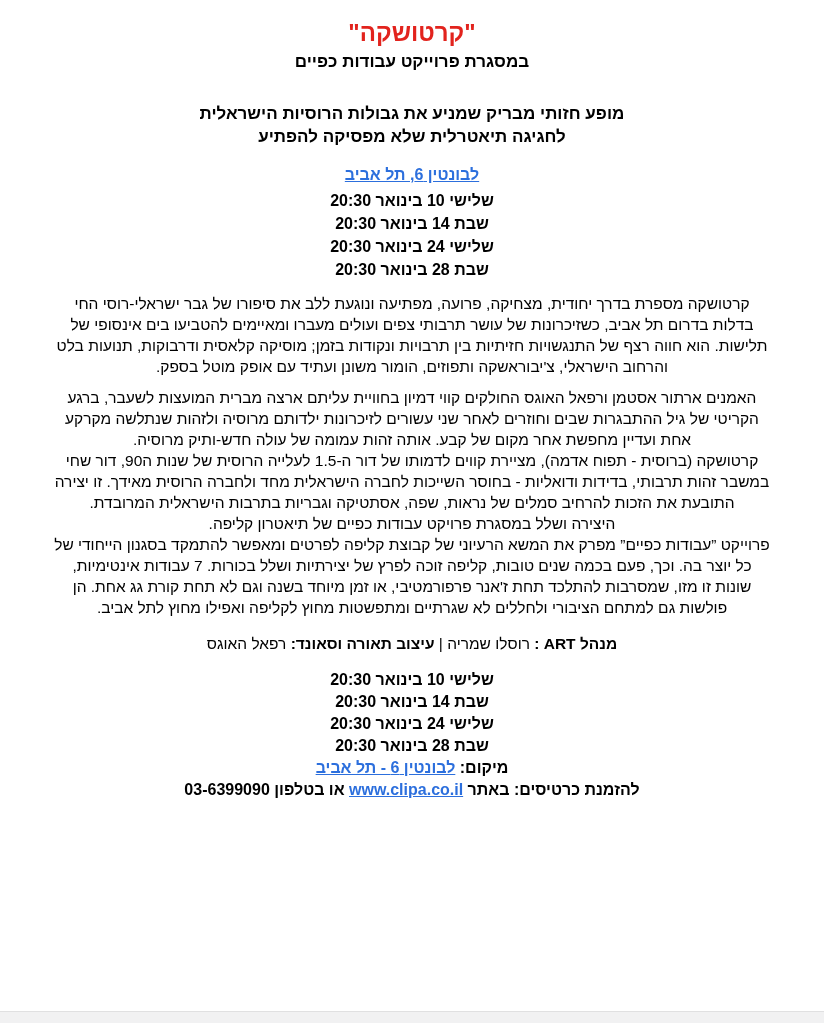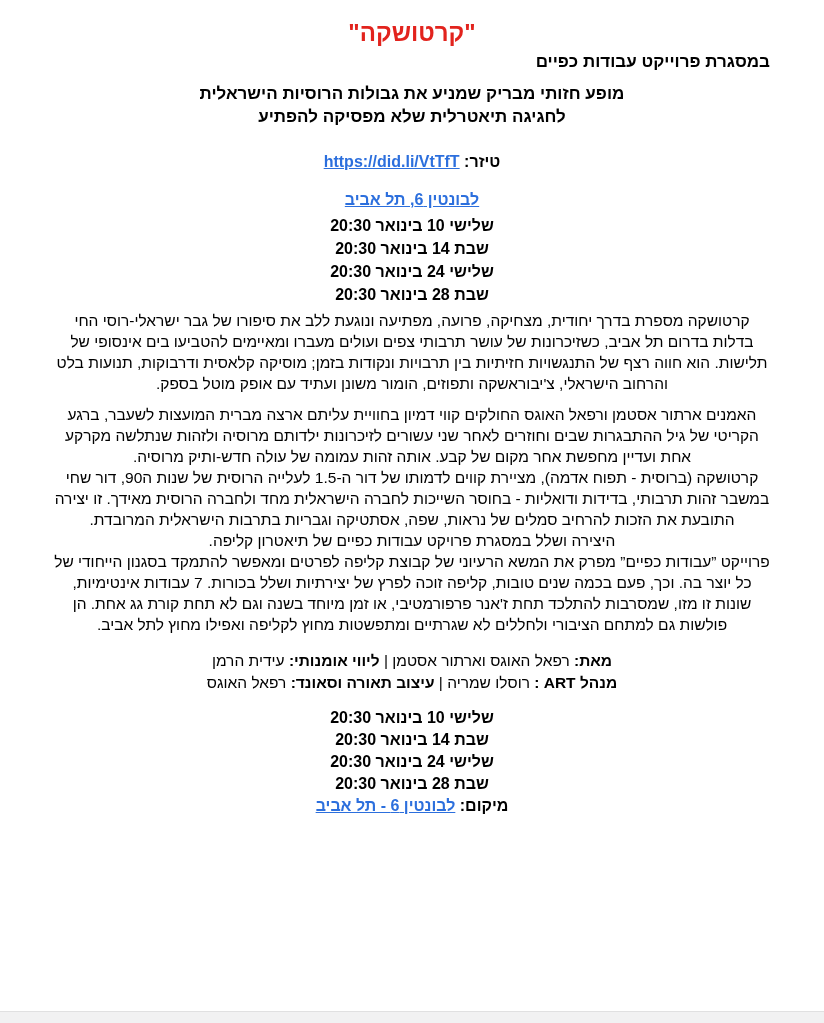--- a/index.html
+++ b/index.html
@@ -27,24 +27,23 @@
     font-size: 24px;
     line-height: 30px;
     font-weight: 700;
     margin: 4px 0 0 0;
   }
   .subtitle {
     font-size: 17px;
     line-height: 24px;
     font-weight: 700;
     margin: 2px 0 0 0;
-    text-align: right;
   }
   .taglines {
-    margin-top: 8px;
+    margin-top: 28px;
     font-size: 17px;
     line-height: 23px;
     font-weight: 700;
   }
   .teaser {
     margin-top: 23px;
     font-size: 16px;
     line-height: 22px;
     font-weight: 700;
   }
@@ -59,21 +58,21 @@
     font-size: 16px;
     line-height: 22px;
   }
   .dates {
     font-size: 16px;
     line-height: 23px;
     font-weight: 700;
   }
   .dates-top { margin-top: 3px; }
   .about {
-    margin-top: 4px;
+    margin-top: 12px;
     font-size: 15.5px;
     line-height: 21px;
   }
   .about p { margin: 0; }
   .about p.spaced { margin-top: 10px; }
   .credits {
     margin-top: 15px;
     font-size: 15.5px;
     line-height: 21.5px;
   }
@@ -102,24 +101,20 @@
   <div class="content">
 
     <div class="title">"קרטושקה"</div>
     <div class="subtitle">במסגרת פרוייקט עבודות כפיים</div>
 
     <div class="taglines">
       <div>מופע חזותי מבריק שמניע את גבולות הרוסיות הישראלית</div>
       <div>לחגיגה תיאטרלית שלא מפסיקה להפתיע</div>
     </div>
 
-    <div class="teaser">
-      <span>טיזר:</span>
-      <a class="link">https://did.li/VtTfT</a>
-    </div>
 
     <div class="venue-top">
       <a class="link">לבונטין 6, תל אביב</a>
     </div>
 
     <div class="dates dates-top">
       <div>שלישי 10 בינואר 20:30</div>
       <div>שבת 14 בינואר 20:30</div>
       <div>שלישי 24 בינואר 20:30</div>
       <div>שבת 28 בינואר 20:30</div>
@@ -128,37 +123,37 @@
     <div class="about">
       <p>קרטושקה מספרת בדרך יחודית, מצחיקה, פרועה, מפתיעה ונוגעת ללב את סיפורו של גבר ישראלי-רוסי החי בדלות בדרום תל אביב, כשזיכרונות של עושר תרבותי צפים ועולים מעברו ומאיימים להטביעו בים אינסופי של תלישות. הוא חווה רצף של התנגשויות חזיתיות בין תרבויות ונקודות בזמן; מוסיקה קלאסית ודרבוקות, תנועות בלט והרחוב הישראלי, צ'יבוראשקה ותפוזים, הומור משונן ועתיד עם אופק מוטל בספק.</p>
       <p class="spaced">האמנים ארתור אסטמן ורפאל האוגס החולקים קווי דמיון בחוויית עליתם ארצה מברית המועצות לשעבר, ברגע הקריטי של גיל ההתבגרות שבים וחוזרים לאחר שני עשורים לזיכרונות ילדותם מרוסיה ולזהות שנתלשה מקרקע אחת ועדיין מחפשת אחר מקום של קבע. אותה זהות עמומה של עולה חדש-ותיק מרוסיה.</p>
       <p>קרטושקה (ברוסית - תפוח אדמה), מציירת קווים לדמותו של דור ה-1.5 לעלייה הרוסית של שנות ה90, דור שחי במשבר זהות תרבותי, בדידות ודואליות - בחוסר השייכות לחברה הישראלית מחד ולחברה הרוסית מאידך. זו יצירה התובעת את הזכות להרחיב סמלים של נראות, שפה, אסתטיקה וגבריות בתרבות הישראלית המרובדת.</p>
       <p>היצירה ושלל במסגרת פרויקט עבודות כפיים של תיאטרון קליפה.</p>
       <p>פרוייקט ”עבודות כפיים” מפרק את המשא הרעיוני של קבוצת קליפה לפרטים ומאפשר להתמקד בסגנון הייחודי של כל יוצר בה. וכך, פעם בכמה שנים טובות, קליפה זוכה לפרץ של יצירתיות ושלל בכורות. 7 עבודות אינטימיות, שונות זו מזו, שמסרבות להתלכד תחת ז'אנר פרפורמטיבי, או זמן מיוחד בשנה וגם לא תחת קורת גג אחת. הן פולשות גם למתחם הציבורי ולחללים לא שגרתיים ומתפשטות מחוץ לקליפה ואפילו מחוץ לתל אביב.</p>
     </div>
 
     <div class="credits">
       <div>
-        <span class="b">מאת:</span><span> רפאל האוגס וארתור אסטמן | </span><span class="b">ליווי אומנותי:</span><span> עידית הרמן</span>
-      </div>
-      <div>
         <span class="b">מנהל ART :</span><span> רוסלו שמריה | </span><span class="b">עיצוב תאורה וסאונד:</span><span> רפאל האוגס</span>
       </div>
     </div>
 
     <div class="dates dates-bottom">
       <div>שלישי 10 בינואר 20:30</div>
       <div>שבת 14 בינואר 20:30</div>
       <div>שלישי 24 בינואר 20:30</div>
       <div>שבת 28 בינואר 20:30</div>
     </div>
 
     <div class="info-line">
       <span>מיקום:</span>
       <a class="link">לבונטין 6 - תל אביב</a>
     </div>
 
 
+    <div class="info-line">
+      <span>להזמנת כרטיסים: באתר </span><a class="link">www.clipa.co.il</a><span> או בטלפון 03-6399090</span>
+    </div>
 
   </div>
 
   <div class="footer-bar"></div>
 </div>
 
 </body></html>

